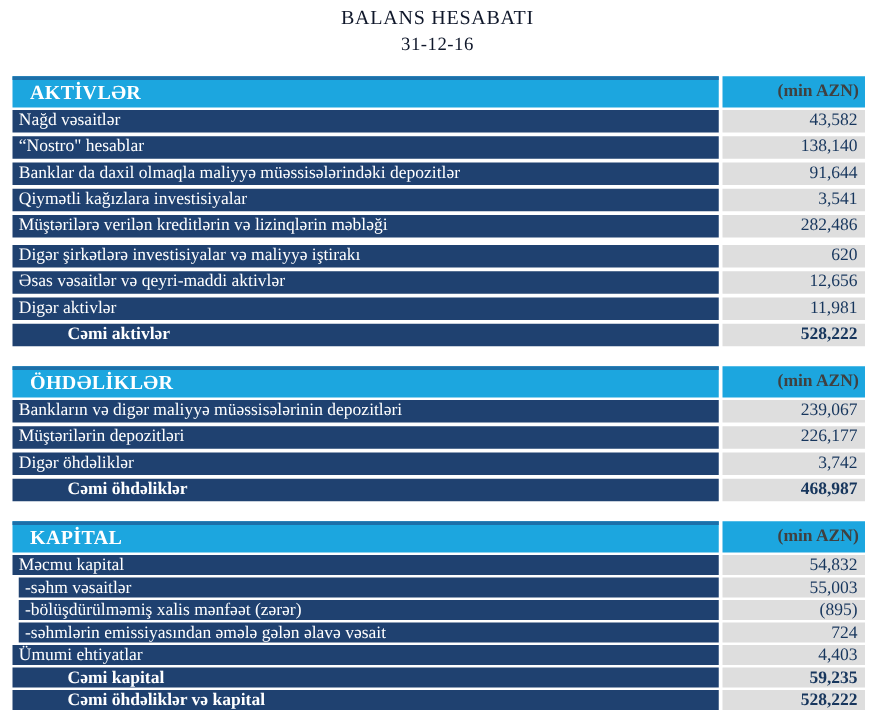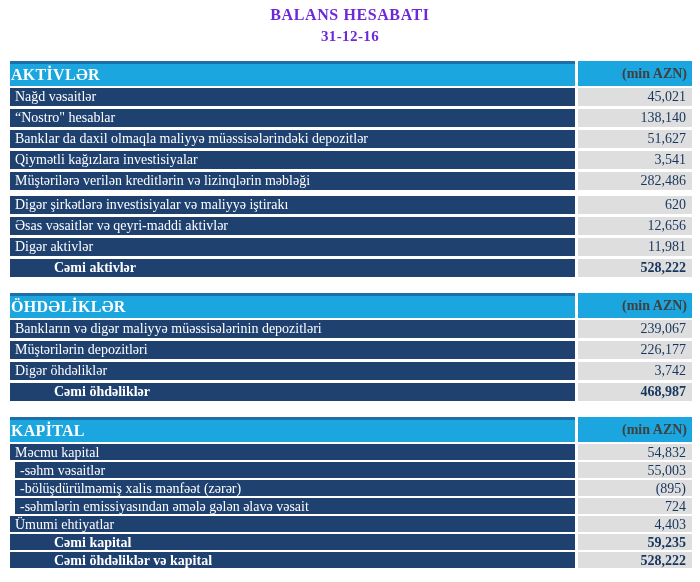--- a/index.html
+++ b/index.html
@@ -15,22 +15,22 @@
   .page {
     position: relative;
     width: 700px;
     height: 582px;
     overflow: hidden;
     background: #ffffff;
   }
   .title-block {
     text-align: center;
     padding-top: 6px;
-    color: #6d28d9;
-    font-weight: bold;
+    color: #0f172a;
+    font-weight: normal;
   }
   .title-line1 {
     font-size: 16px;
     letter-spacing: 0.6px;
   }
   .title-line2 {
     font-size: 15px;
     margin-top: 4px;
     letter-spacing: 0.4px;
   }
@@ -48,21 +48,21 @@
   }
   .hdr-label {
     flex: 1;
     background: #1CA6DF;
     border-top: 3px solid #1C6FA9;
     box-sizing: border-box;
     color: #ffffff;
     font-weight: bold;
     font-size: 16px;
     line-height: 21px;
-    padding-left: 1px;
+    padding-left: 14px;
     letter-spacing: 0.3px;
   }
   .hdr-value {
     width: 114px;
     background: #1CA6DF;
     box-sizing: border-box;
     color: #404040;
     font-weight: bold;
     font-size: 14px;
     text-align: right;
@@ -115,31 +115,31 @@
   </div>
   <div id="sections">
   <section class="section s1">
     <div class="hdr">
       <div class="hdr-label">AKTİVLƏR</div>
       <div class="hdr-value">(min AZN)</div>
     </div>
     <div class="rows">
   <div class="row">
     <div class="row-label">Nağd vəsaitlər</div>
-    <div class="row-value">45,021</div>
+    <div class="row-value">43,582</div>
   </div>
 
   <div class="row">
     <div class="row-label">“Nostro" hesablar</div>
     <div class="row-value">138,140</div>
   </div>
 
   <div class="row">
     <div class="row-label">Banklar da daxil olmaqla maliyyə müəssisələrindəki depozitlər</div>
-    <div class="row-value">51,627</div>
+    <div class="row-value">91,644</div>
   </div>
 
   <div class="row">
     <div class="row-label">Qiymətli kağızlara investisiyalar</div>
     <div class="row-value">3,541</div>
   </div>
 
   <div class="row">
     <div class="row-label">Müştərilərə verilən kreditlərin və lizinqlərin məbləği</div>
     <div class="row-value">282,486</div>

